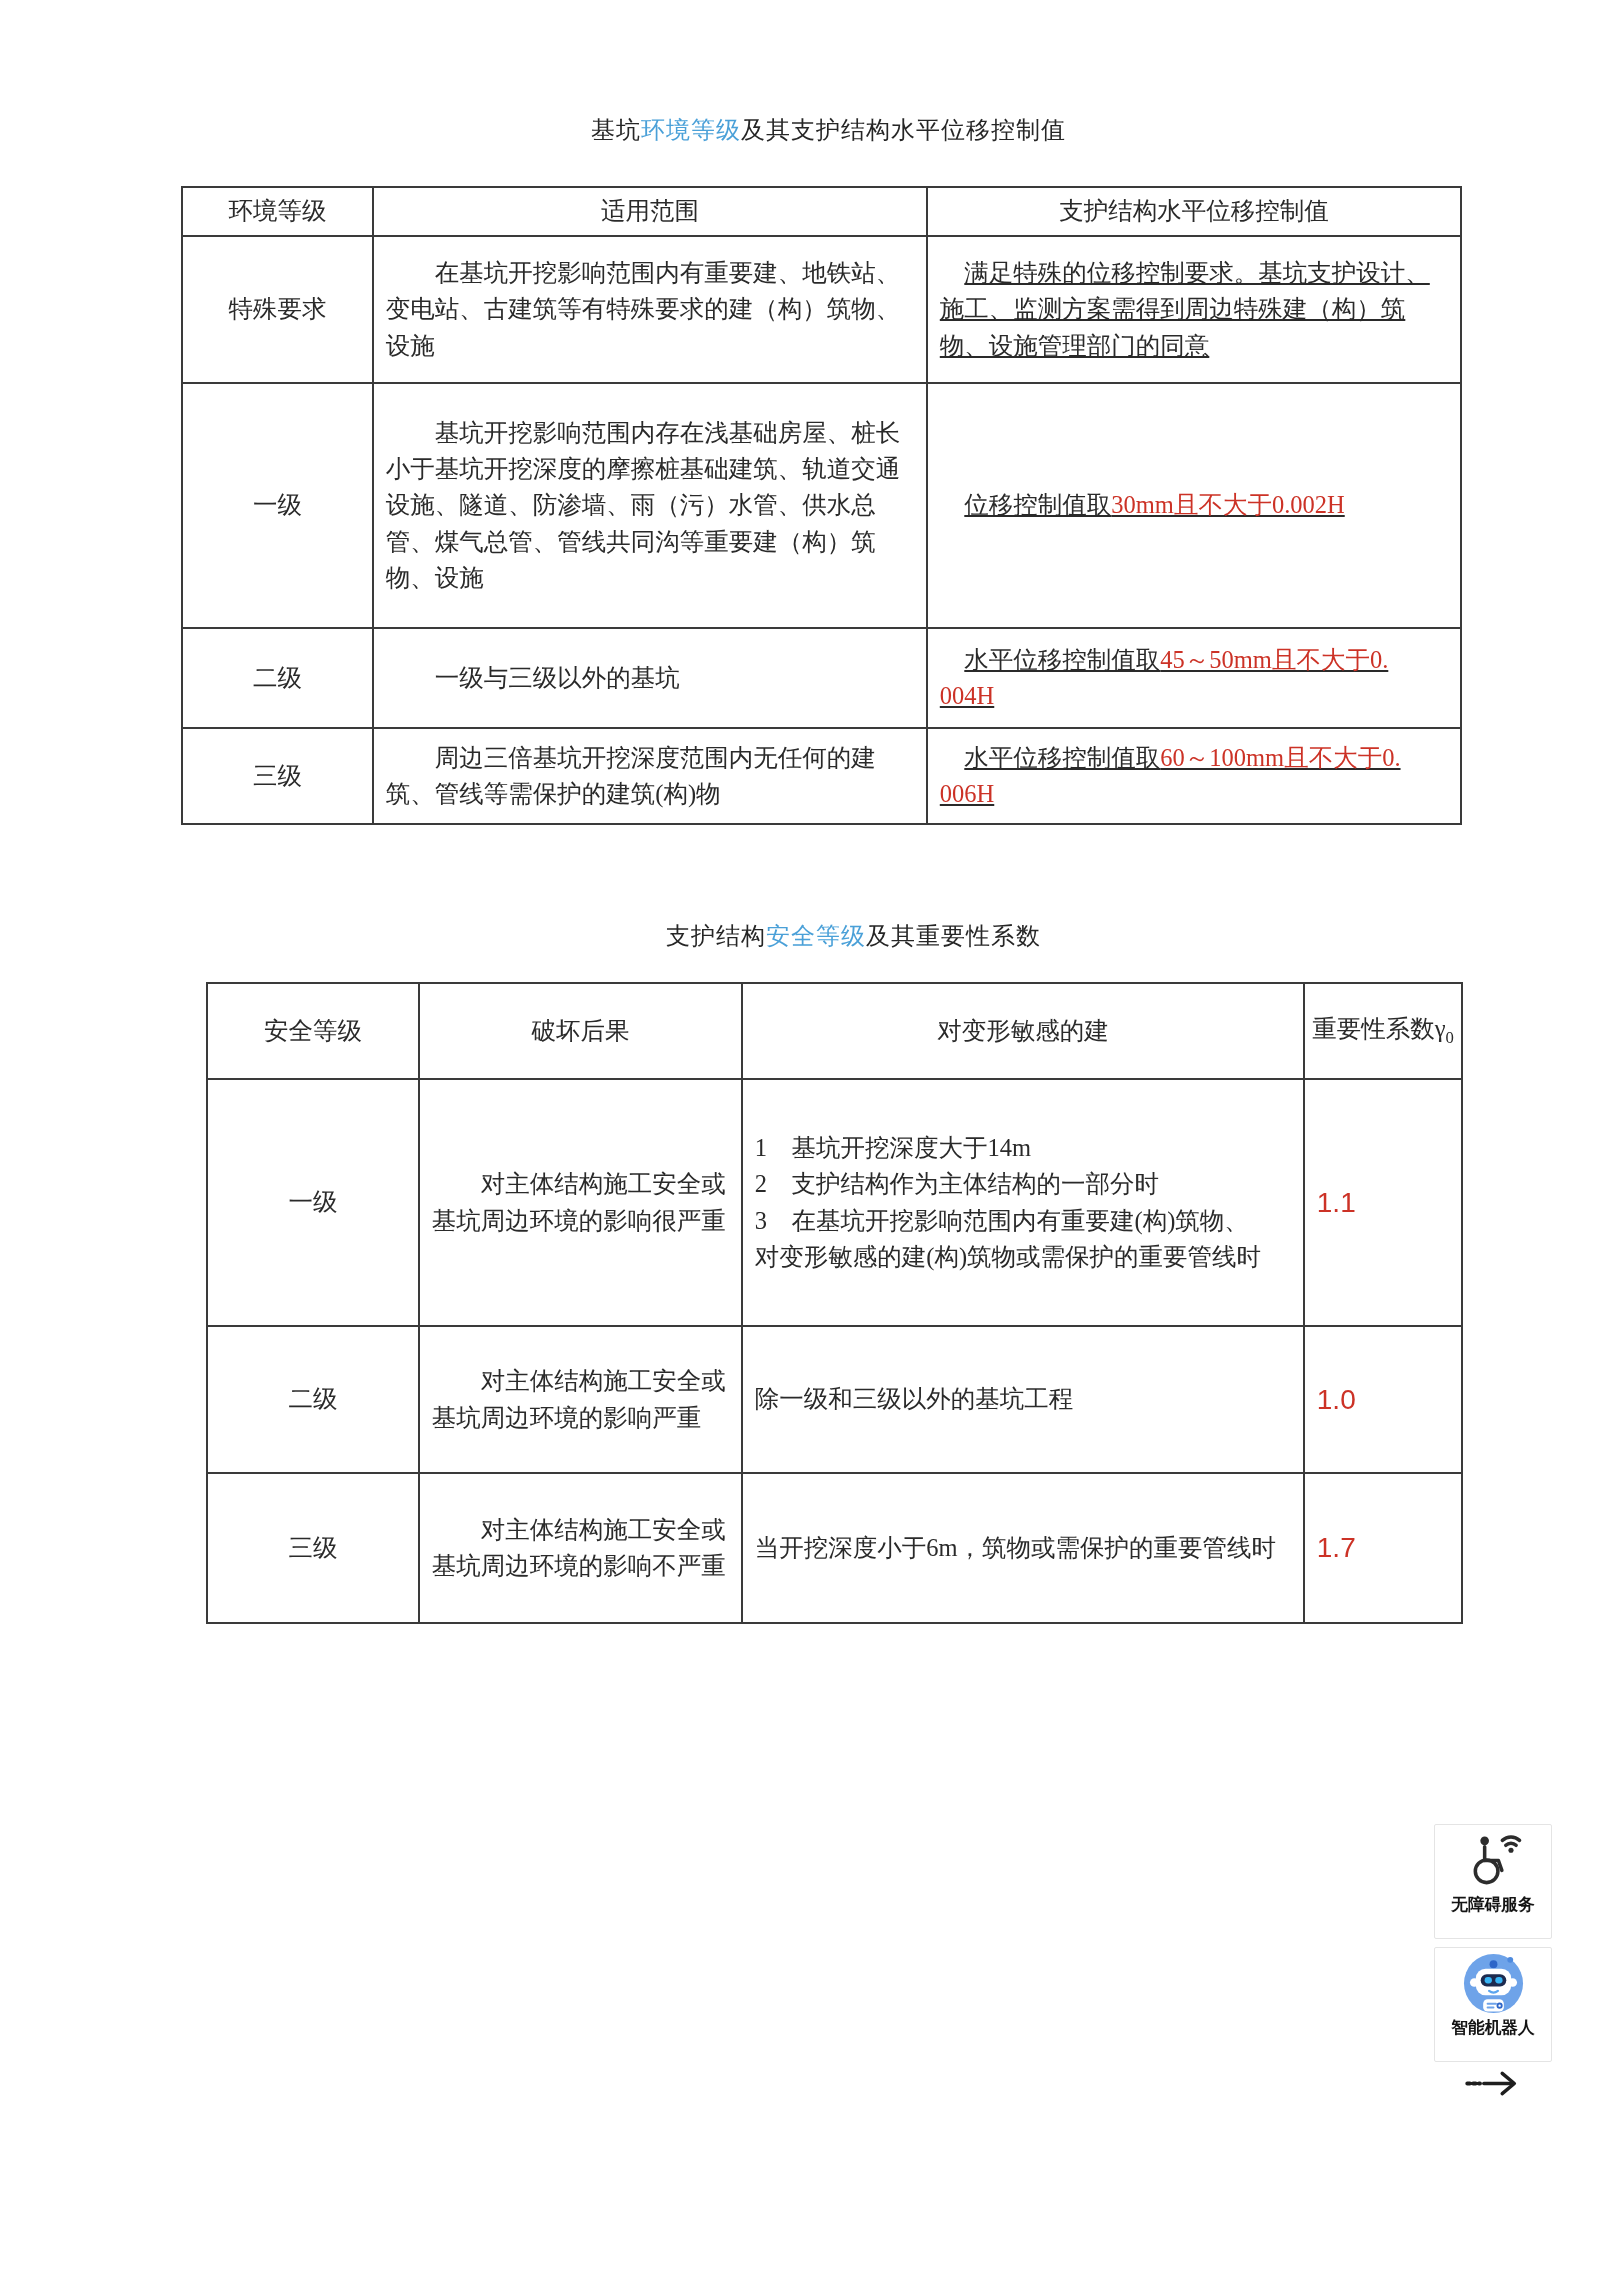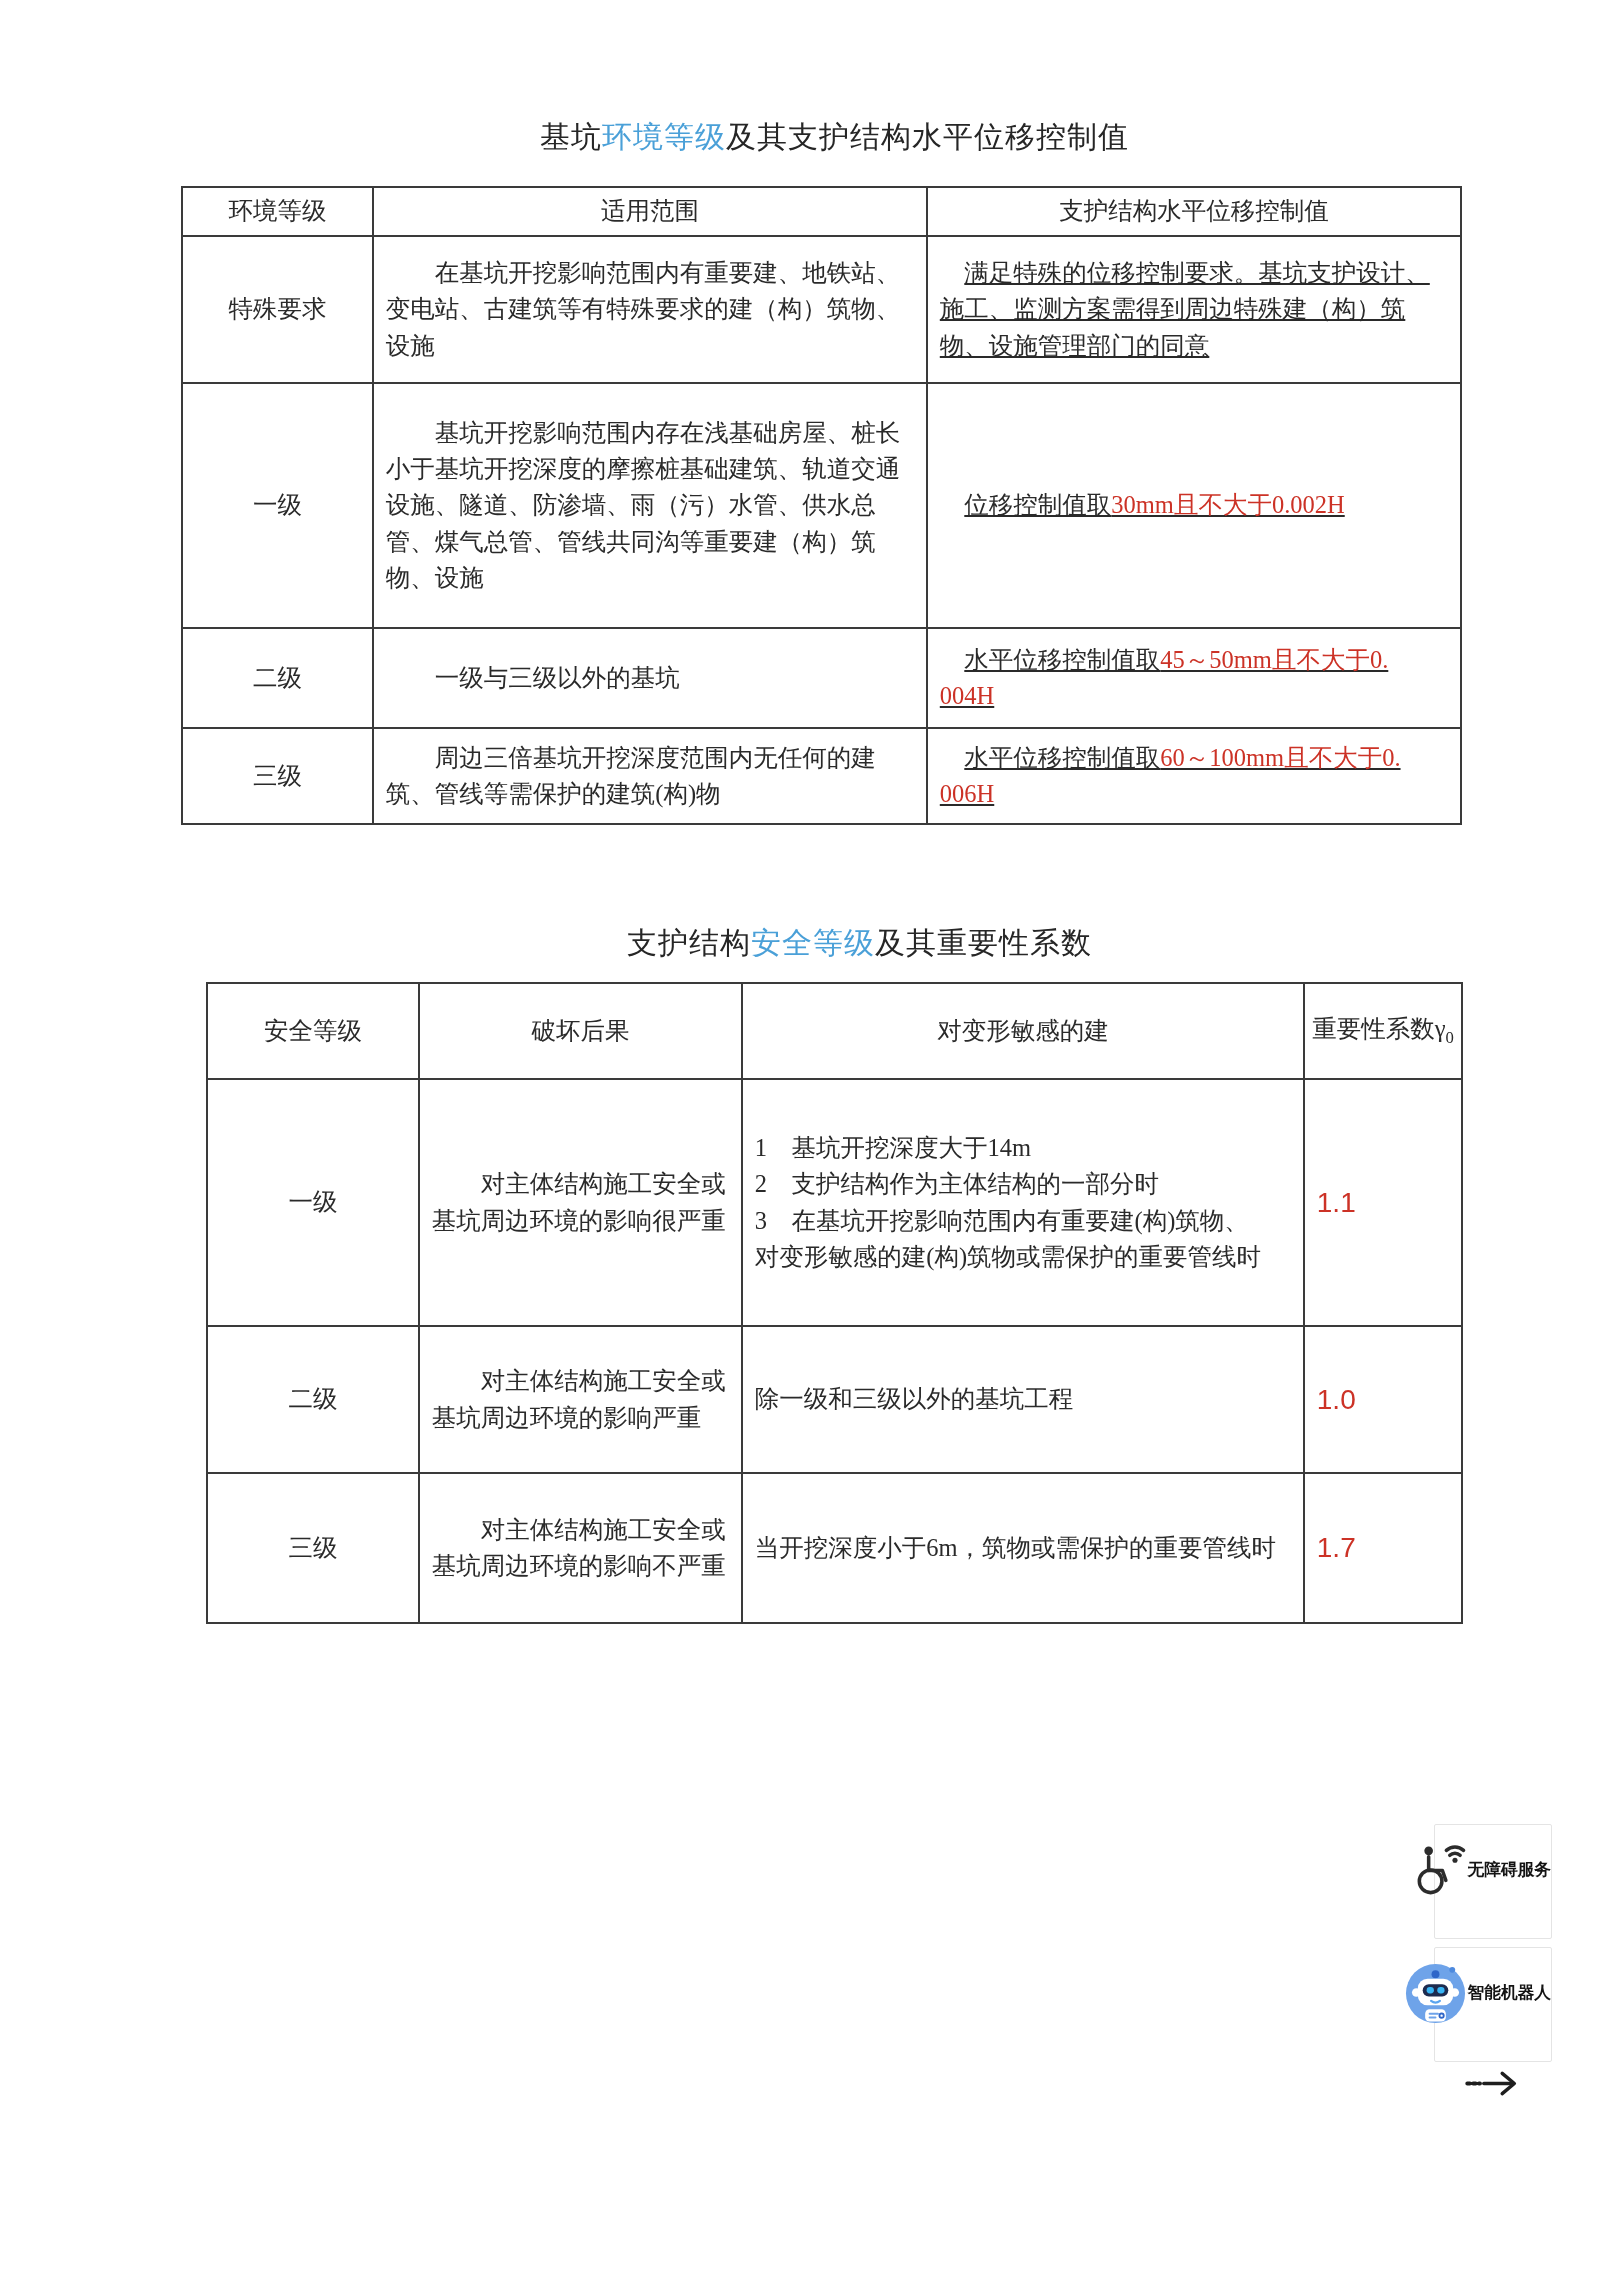--- a/index.html
+++ b/index.html
@@ -1,21 +1,21 @@
 <!DOCTYPE html>
 <html><head>
 <meta charset="utf-8">
 <style>
   html,body{margin:0;padding:0;}
   body{
     width:1621px;height:2293px;background:#ffffff;position:relative;
     font-family:"Liberation Serif","DejaVu Serif",serif;color:#2a2a2a;
   }
   .doc-title{
-    position:absolute;margin:14px;font-weight:400;font-size:30px;letter-spacing:1px;
+    position:absolute;margin:8px;font-weight:400;font-size:24px;letter-spacing:1px;
     text-align:center;line-height:49px;color:#262626;white-space:nowrap;
   }
   #title1{left:181px;width:1279px;top:98px;}
   #title2{left:218px;width:1255px;top:904px;}
   .hl-blue{color:#4aa0d8;}
   .red{color:#cc3226;text-align:right;}
   table{border-collapse:collapse;table-layout:fixed;position:absolute;background:#fff;}
   #table1{left:181px;top:186px;width:1279px;}
   #table2{left:206px;top:982px;width:1255px;}
   th,td{border:2px solid #3a3a3a;font-weight:400;font-size:24.5px;line-height:1.48;
@@ -25,21 +25,21 @@
   .para{margin:0;text-indent:2em;text-align:left;}
   .control-cell .para{text-indent:1em;text-decoration:underline;}
   .pre{white-space:pre-line;}
   .coef-cell{text-align:left;font-family:"Liberation Sans","DejaVu Sans",sans-serif;font-size:28px;margin-left:36px;}
   .nowrap{white-space:nowrap;padding:3.9px 2px;}
   sub.gamma-sub{font-size:16.7px;}
   
   .widget-card{
     position:absolute;left:1434px;width:118px;height:115px;background:#ffffff;
     border:1px solid #e4e4e4;border-radius:2px;box-sizing:border-box;
-    display:flex;flex-direction:row;align-items:center;justify-content:flex-end;
+    display:flex;flex-direction:column;align-items:center;justify-content:flex-end;
     padding-bottom:23px;cursor:pointer;
   }
   #card-accessibility{top:1824px;}
   #card-robot{top:1947px;}
   .widget-icon{flex:1;display:flex;align-items:center;justify-content:center;}
   .widget-label{
     font-family:"Liberation Sans","DejaVu Sans",sans-serif;font-weight:700;
     font-size:16.7px;color:#141414;line-height:19.6px;white-space:nowrap;
   }
   #scroll-arrow{position:absolute;left:1464px;top:2068px;width:59px;height:31px;cursor:pointer;}

